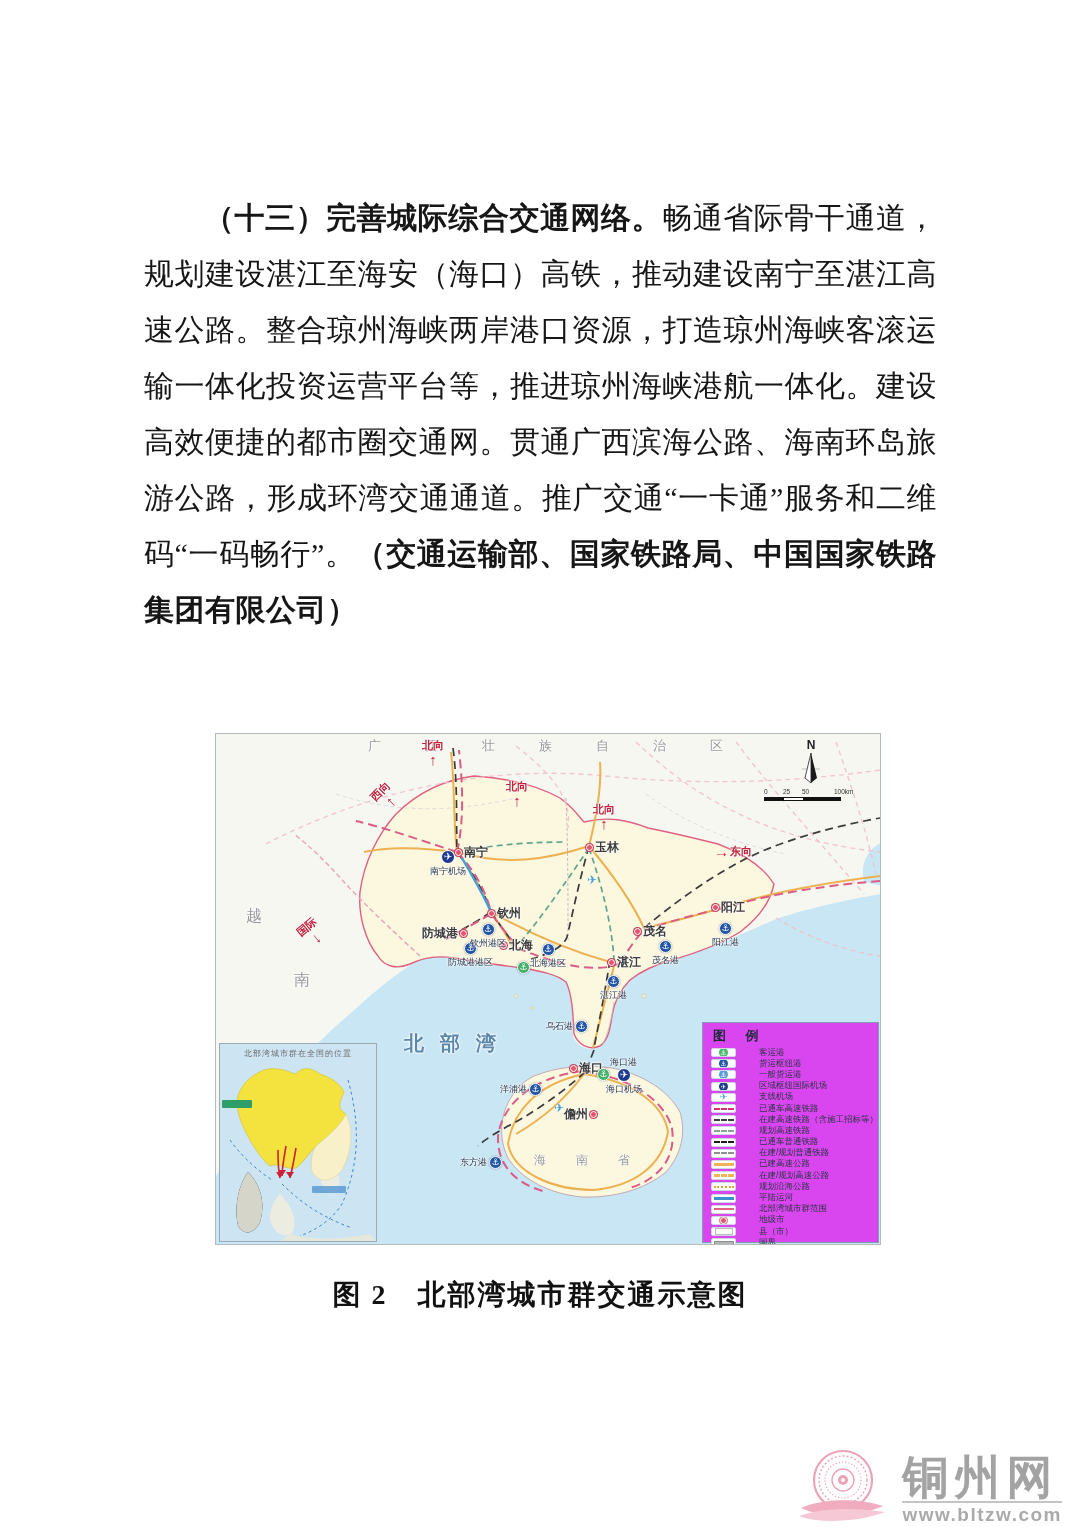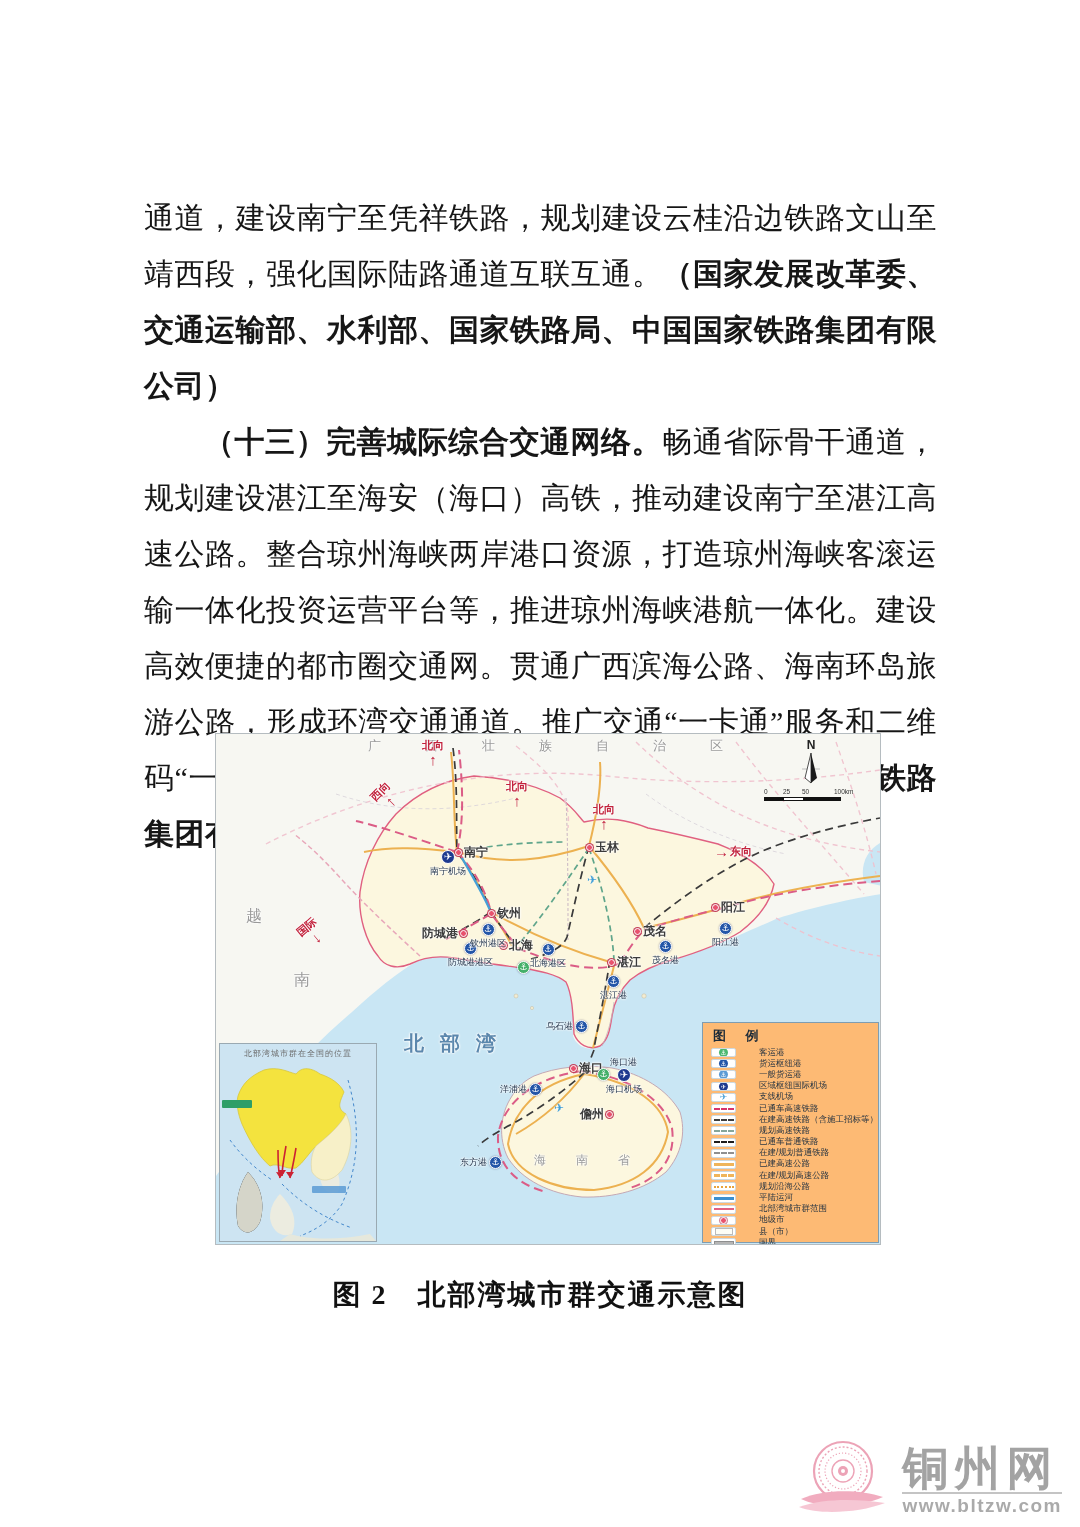--- a/index.html
+++ b/index.html
@@ -46,21 +46,21 @@
   
   .compass{position:absolute;left:578px;top:4px;width:34px;text-align:center;z-index:6}
   .compass .n{font-size:12px;color:#222;font-weight:bold}
   .scalebar{position:absolute;left:548px;top:54px;width:90px;z-index:6}
   .scalebar .ticks{position:relative;height:9px;font-size:6.5px;color:#333}
   .scalebar .ticks span{position:absolute;top:0}
   .scalebar .bar{display:flex;height:4px;border:1px solid #111;width:77px}
   .scalebar .bar i{display:block;height:100%}
 
   
-  .legend{position:absolute;left:486px;top:288px;width:177px;height:221px;background:#fdba74;
+  .legend{position:absolute;left:486px;top:288px;width:177px;height:221px;background:#d946ef;
     border:1px solid #7f9db1;z-index:7;padding:3px 6px 2px 8px}
   .legend .lg-title{font-size:13px;font-weight:bold;letter-spacing:8px;color:#1d2b38;margin:1px 0 2px 2px}
   .lg-row{display:flex;align-items:center;gap:23px;height:11.2px}
   .lg-row .sw{width:25px;height:9px;background:#fff;border:1px solid #cdd9e0;border-radius:2px;
     display:flex;align-items:center;justify-content:center;flex:none;overflow:hidden}
   .lg-row .lab{font-size:8.5px;color:#2a3642;white-space:nowrap}
   .sw .ln{display:block;width:20px;height:0}
   .sw-port-green .ln,.sw-port-hub .ln,.sw-port-general .ln,.sw-airport-intl .ln{
     width:9px;height:9px;border-radius:50%;color:#fff;font-size:6.5px;line-height:9px;text-align:center}
   .sw-port-green .ln{background:#4cb870}
@@ -89,32 +89,31 @@
   .inset{position:absolute;left:3px;top:309px;width:158px;height:199px;background:#cde4f2;
     border:1px solid #9aa9b2;z-index:7}
   .inset .in-title{position:absolute;left:0;right:0;top:4px;text-align:center;font-size:8px;
     color:#6b6b6b;letter-spacing:1px;z-index:2}
 
   
   .caption{position:absolute;left:0;top:1276px;width:1080px;text-align:center;font-size:28px;
     font-weight:bold;color:#111;letter-spacing:2px}
 
   
-  .watermark{position:absolute;right:18px;bottom:10px;display:flex;align-items:flex-end;gap:17px;opacity:.92}
+  .watermark{position:absolute;right:18px;bottom:1px;display:flex;align-items:flex-end;gap:17px;opacity:.92}
   .wm-text{display:flex;flex-direction:column;align-items:flex-start}
   .wm-name{font-size:46px;font-weight:bold;color:#9c9c9c;letter-spacing:6px;line-height:48px;
     font-family:"Liberation Sans","DejaVu Sans",sans-serif}
   .wm-url{font-size:19px;font-weight:bold;color:#a3a3a3;letter-spacing:1.5px;border-top:2px solid #c0c0c0;
     padding-top:1px;width:100%;font-family:"Liberation Sans","DejaVu Sans",sans-serif}
 </style>
 </head>
 <body>
 
 <div class="doc">
-  <p class="para"><span>通道，建设南宁至凭祥铁路，规划建设云桂沿边铁路文山至靖西段，强化国际陆路通道互联互通。</span><span class="b">（国家发展改革委、交通运输部、水利部、国家铁路局、中国国家铁路集团有限公司）</span></p>
   <p class="para indent"><span class="b">（十三）完善城际综合交通网络。</span><span>畅通省际骨干通道，规划建设湛江至海安（海口）高铁，推动建设南宁至湛江高速公路。整合琼州海峡两岸港口资源，打造琼州海峡客滚运输一体化投资运营平台等，推进琼州海峡港航一体化。建设高效便捷的都市圈交通网。贯通广西滨海公路、海南环岛旅游公路，形成环湾交通通道。推广交通“一卡通”服务和二维码“一码畅行”。</span><span class="b">（交通运输部、国家铁路局、中国国家铁路集团有限公司）</span></p>
 </div>
 
 <div class="figure">
   <svg class="map-svg" width="666" height="512" viewBox="0 0 666 512">
 
     <rect x="0" y="0" width="666" height="512" fill="#c9e6f4"></rect>
 
     <path d="M0,0 L666,0 L666,160 C640,164 600,172 560,185 C535,196 515,205 490,215 C470,222 450,228 430,235 C415,242 405,252 398,268 C394,290 392,302 383,312 C372,318 360,312 357,302 C358,280 358,262 352,248 C344,240 330,237 310,234 C290,231 265,228 240,223 C225,220 212,222 200,228 C182,238 160,256 136,278 C110,300 86,324 62,352 C38,386 18,418 0,442 Z" fill="#f7f7f2"></path>
 
@@ -238,21 +237,21 @@
         <span class="lbl">茂名</span>
       </div>
       <div class="mk mk-city" style="left: 496px; top: 165px;">
         <span class="dot"></span>
         <span class="lbl">阳江</span>
       </div>
       <div class="mk mk-city" style="left: 354px; top: 326px; text-align: right;">
         <span class="dot"></span>
         <span class="lbl">海口</span>
       </div>
-      <div class="mk mk-city-l" style="left: 364px; top: 372px;">
+      <div class="mk mk-city-l" style="left: 348px; top: 372px;">
         <span class="lbl">儋州</span>
         <span class="dot"></span>
       </div>
       <div class="mk mk-airport" style="left: 214px; top: 116px;">
         <span class="aico">✈</span>
         <span class="lbl">南宁机场</span>
       </div>
       <div class="mk mk-airport" style="left: 390px; top: 334px;">
         <span class="aico">✈</span>
         <span class="lbl">海口机场</span>

